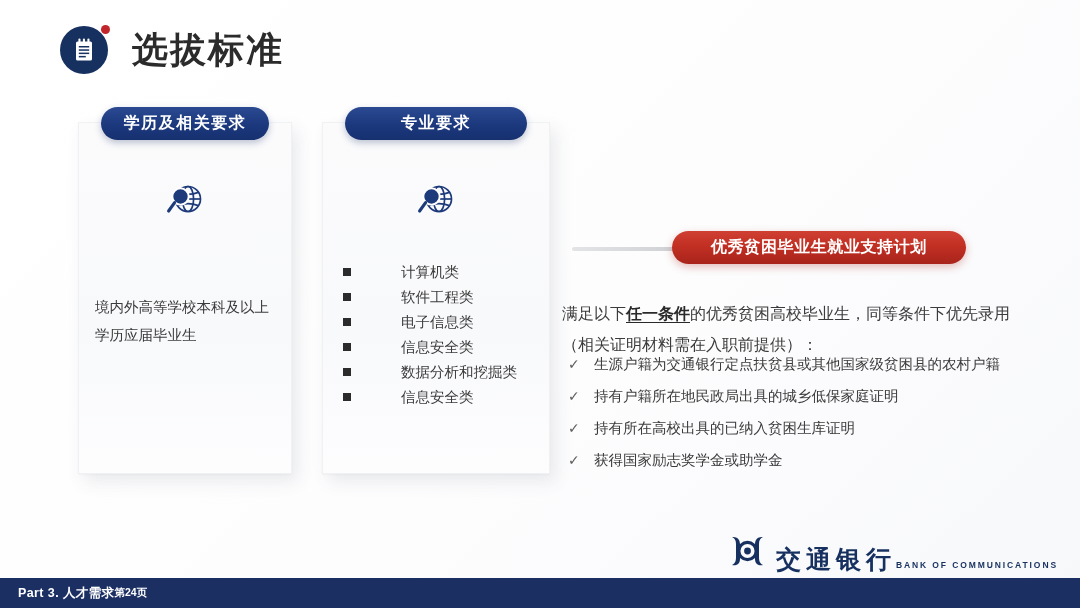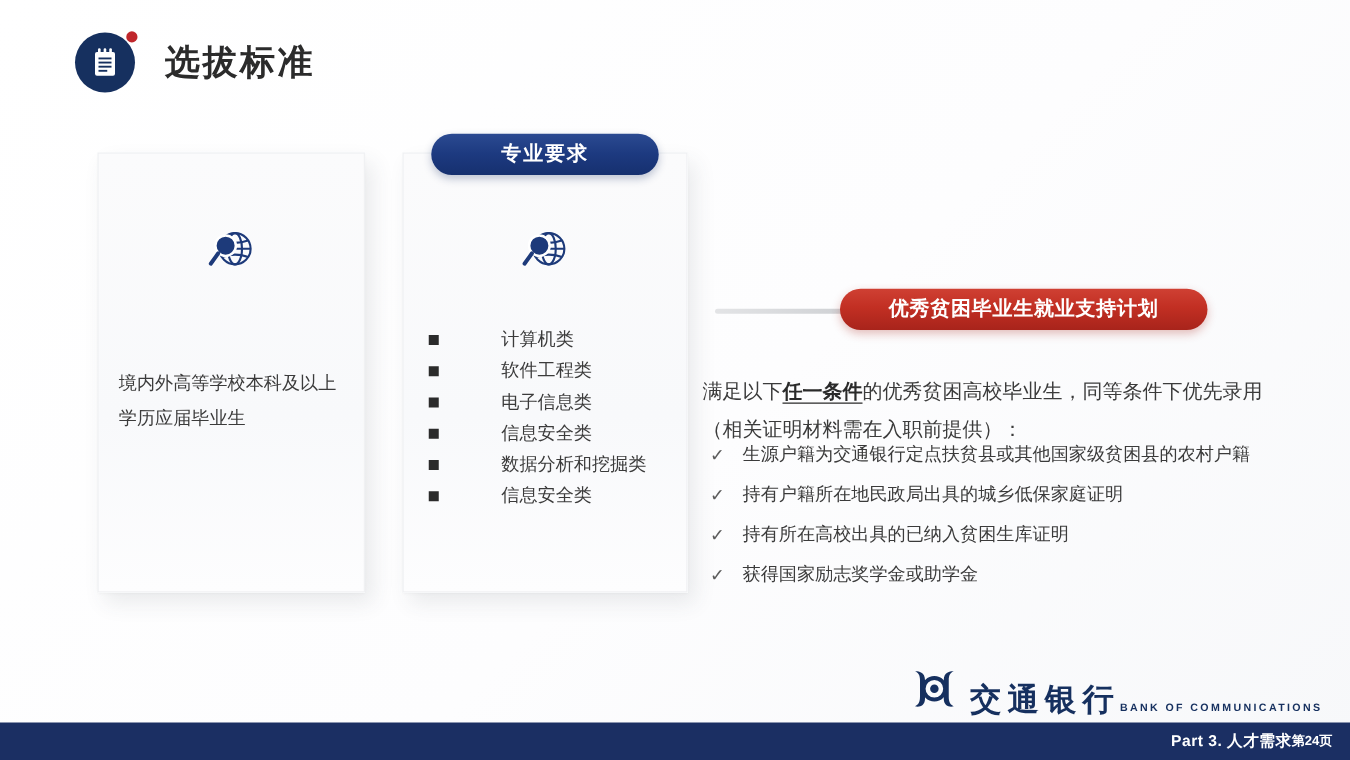--- a/index.html
+++ b/index.html
@@ -20,21 +20,21 @@
   .header-icon-wrap{position:relative;width:48px;height:48px;flex:0 0 48px;}
   .header-icon-circle{
     position:absolute;left:0;top:0;width:48px;height:48px;border-radius:50%;
     background:#16305f;display:flex;align-items:center;justify-content:center;
   }
   .header-dot{
     position:absolute;right:-2px;top:-1px;width:9px;height:9px;border-radius:50%;
     background:#c0262b;
   }
   .header-title{
-    margin-left:24px;font-size:28px;font-weight:bold;color:#2b2b2b;
+    margin-left:24px;font-size:36px;font-weight:bold;color:#2b2b2b;
     letter-spacing:2px;line-height:1;
   }
 
   
   .card{
     position:absolute;top:122px;height:350px;
     background:linear-gradient(180deg,#fbfbfc 0%,#f8f9fb 60%,#fdfdfe 100%);
     border:1px solid #f0f1f3;
     box-shadow:6px 8px 16px rgba(60,65,80,.10), 0 1px 2px rgba(0,0,0,.03);
   }
@@ -94,21 +94,21 @@
   .logo-cn{
     font-size:25px;font-weight:bold;color:#16305f;letter-spacing:5px;line-height:1.05;
   }
   .logo-en{
     font-size:8.5px;font-weight:bold;color:#16305f;letter-spacing:1.9px;margin-top:14px;
   }
 
   
   .footer{
     position:absolute;left:0;bottom:0;width:1080px;height:30px;
-    background:#1b2f63;display:flex;align-items:center;justify-content:flex-end;
+    background:#1b2f63;display:flex;align-items:center;justify-content:flex-start;
   }
   .footer-left{margin-left:18px;font-size:12.5px;font-weight:bold;color:#ffffff;letter-spacing:.4px;}
   .footer-right{margin-right:14px;font-size:10.5px;font-weight:bold;color:#ffffff;}
 </style>
 </head>
 <body>
 
 <div class="slide">
 
   <div class="header">
@@ -124,20 +124,21 @@
           <rect x="6.8" y="15.6" width="10.4" height="1.5" fill="#16305f"></rect>
           <rect x="6.8" y="18.9" width="7" height="1.5" fill="#16305f"></rect>
         </svg>
       </div>
       <div class="header-dot"></div>
     </div>
     <div class="header-title">选拔标准</div>
   </div>
 
   <div class="card card-1">
+    <div class="pill pill-1">学历及相关要求</div>
     <div class="globe">
       <svg width="42" height="40" viewBox="0 0 42 40" aria-hidden="true">
         <g stroke="#1d3a7a" stroke-width="1.7" fill="none">
           <circle cx="24" cy="18" r="12.5"></circle>
           <ellipse cx="24" cy="18" rx="5.6" ry="12.5"></ellipse>
           <line x1="11.5" y1="18" x2="36.5" y2="18"></line>
           <path d="M13.6 11.4 Q24 15.2 34.4 11.4"></path>
           <path d="M13.6 24.6 Q24 20.8 34.4 24.6"></path>
         </g>
         <circle cx="16.5" cy="15.5" r="8.2" fill="#1d3a7a"></circle>

